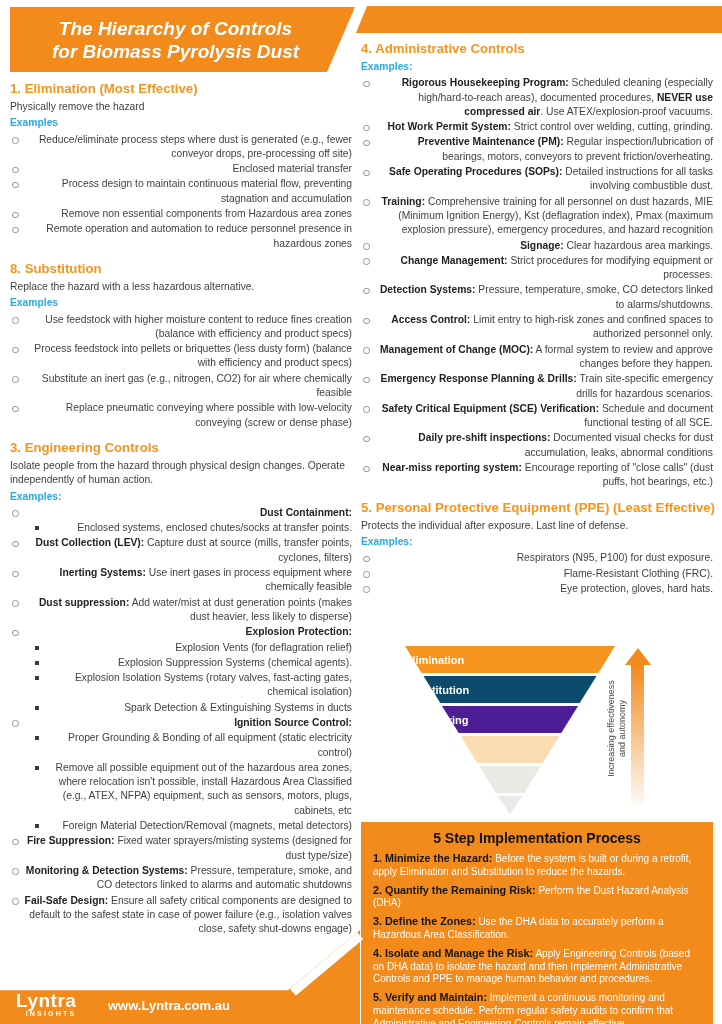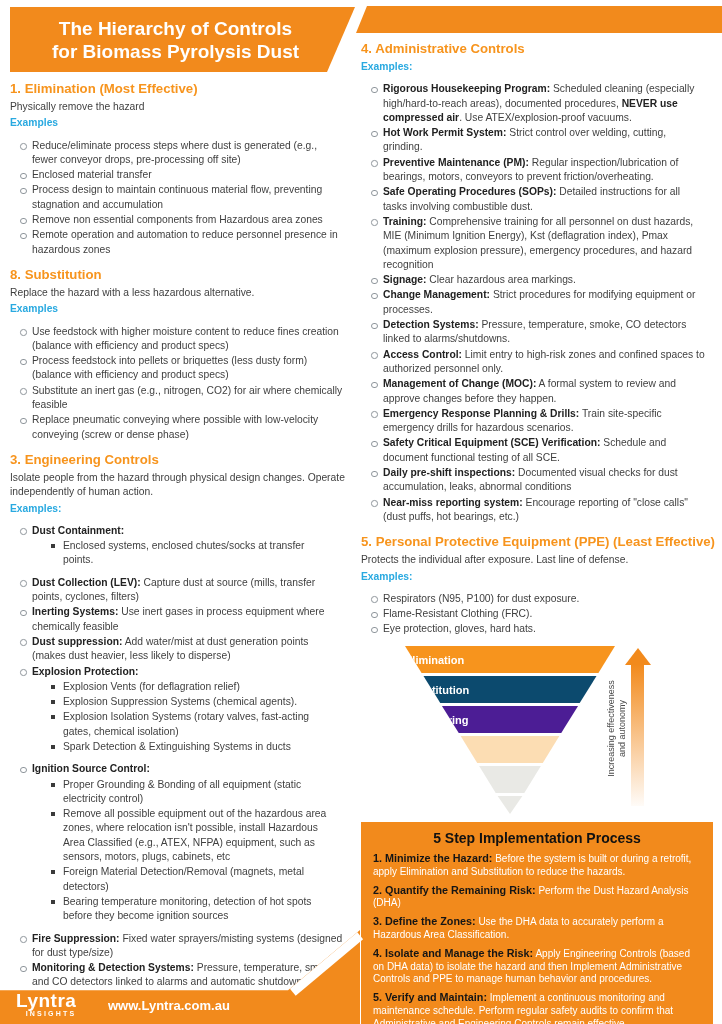--- a/index.html
+++ b/index.html
@@ -9,31 +9,31 @@
   body{
     width:722px;height:1024px;position:relative;overflow:hidden;background:#fff;
     font-family:"Liberation Sans", sans-serif;color:var(--body);
   }
   
   .top-bar{position:absolute;top:6px;left:356px;width:366px;height:27px;background:var(--accent);
     clip-path:polygon(11px 0,100% 0,100% 100%,0 100%);}
   .banner{position:absolute;top:7px;left:10px;width:345px;height:65px;background:var(--accent);
     clip-path:polygon(0 0,100% 0,calc(100% - 28px) 100%,0 100%);
     display:flex;flex-direction:column;justify-content:center;text-align:center;
-    color:#fff;font-weight:bold;font-size:19px;line-height:23px;padding-right:14px;box-sizing:border-box;}
+    color:#fff;font-weight:bold;font-size:19px;line-height:23px;padding-right:14px;box-sizing:border-box;font-style:italic;}
   
   .col{position:absolute;font-size:10.3px;line-height:14.3px;}
   .left-col{left:10px;top:80px;width:342px;}
   .right-col{left:361px;top:40px;width:352px;}
   .section{margin-bottom:9px;}
   .sec-heading{margin:0 0 3px 0;font-size:13.2px;line-height:17px;color:var(--heading);
     font-weight:bold;white-space:nowrap;}
   .sec-desc{margin:0 0 2px 0;}
   .examples{margin:0 0 2px 0;color:var(--blue);font-weight:bold;}
-  ul{list-style:none;margin:8px;padding:0;}
+  ul{list-style:none;margin:0;padding:0;text-align:right;}
   .blist>li{position:relative;padding-left:14px;margin-bottom:1px;}
   .blist>li::before{content:"";position:absolute;left:2px;top:4.5px;width:4.5px;height:4.5px;
     border:1.1px solid #8f969c;border-radius:50%;}
   .sublist{margin-top:1px;}
   .sublist>li{position:relative;padding-left:13px;margin:0 0 1px 10px;}
   .sublist>li::before{content:"";position:absolute;left:1px;top:5px;width:4px;height:4px;background:#3a3a3a;}
   .lead{font-weight:bold;color:#222;}
   
   .pyramid-wrap{position:absolute;left:361px;top:646px;width:352px;height:176px;}
   .pyramid{position:absolute;left:44px;top:0;width:210px;}
@@ -116,21 +116,20 @@
         <li class="bullet"><span class="lead">Explosion Protection:</span> <ul class="sublist">
             <li class="subbullet">Explosion Vents (for deflagration relief)</li>
             <li class="subbullet">Explosion Suppression Systems (chemical agents).</li>
             <li class="subbullet">Explosion Isolation Systems (rotary valves, fast-acting gates, chemical isolation)</li>
             <li class="subbullet">Spark Detection &amp; Extinguishing Systems in ducts</li>
           </ul></li>
         <li class="bullet"><span class="lead">Ignition Source Control:</span> <ul class="sublist">
             <li class="subbullet">Proper Grounding &amp; Bonding of all equipment (static electricity control)</li>
             <li class="subbullet">Remove all possible equipment out of the hazardous area zones, where relocation isn't possible, install Hazardous Area Classified (e.g., ATEX, NFPA) equipment, such as sensors, motors, plugs, cabinets, etc</li>
             <li class="subbullet">Foreign Material Detection/Removal (magnets, metal detectors)</li>
-            <li class="subbullet">Bearing temperature monitoring, detection of hot spots before they become ignition sources</li>
           </ul></li>
         <li class="bullet"><span class="lead">Fire Suppression:</span> <span class="txt">Fixed water sprayers/misting systems (designed for dust type/size)</span></li>
         <li class="bullet"><span class="lead">Monitoring &amp; Detection Systems:</span> <span class="txt">Pressure, temperature, smoke, and CO detectors linked to alarms and automatic shutdowns</span></li>
         <li class="bullet"><span class="lead">Fail-Safe Design:</span> <span class="txt">Ensure all safety critical components are designed to default to the safest state in case of power failure (e.g., isolation valves close, safety shut-downs engage)</span></li>
       </ul>
     </section>
   </div>
 <div class="col right-col">
     <section class="section">
       <h2 class="sec-heading">4. Administrative Controls</h2>

